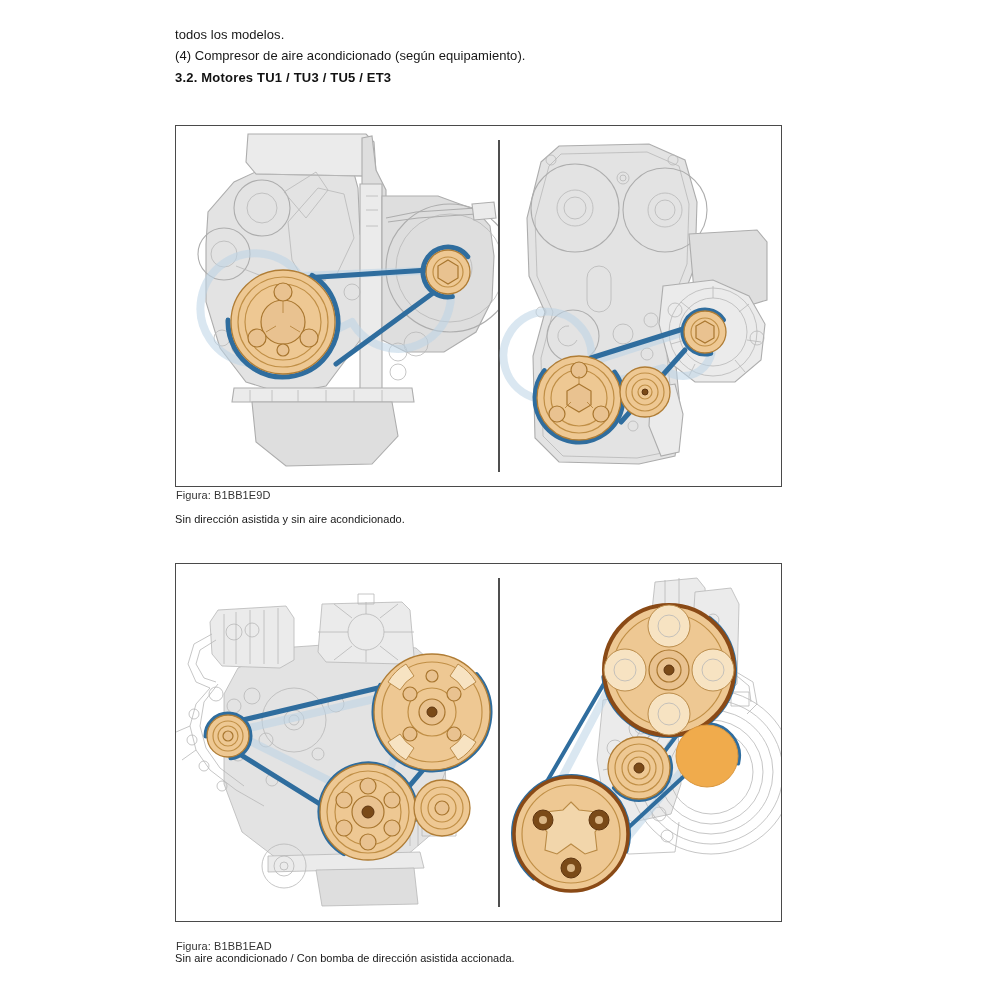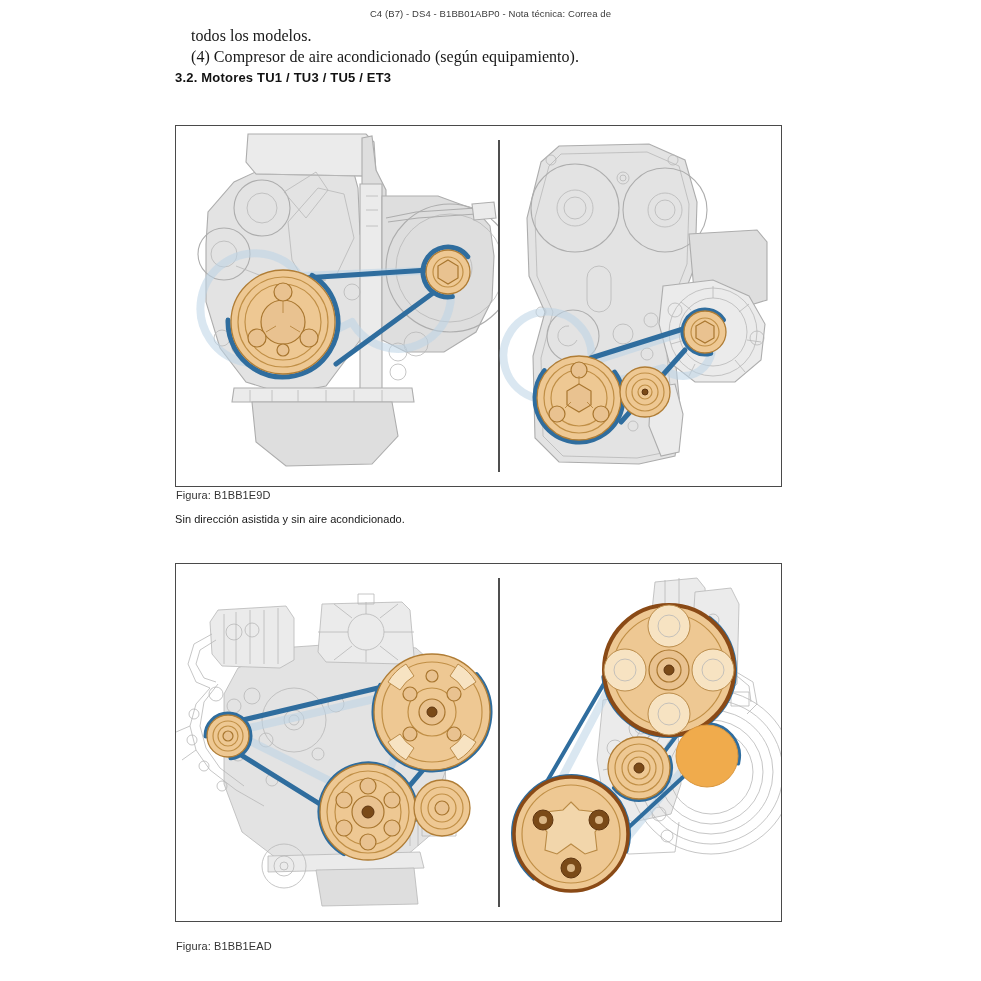--- a/index.html
+++ b/index.html
@@ -17,26 +17,25 @@
   .doc-header{
     position:absolute;left:0;top:8px;width:981px;
     text-align:center;
     font-size:9.5px;
     color:#3a3a3a;
     letter-spacing:0.1px;
   }
 
   .body-text{
     position:absolute;
-    left:191px;
-    font-size:16px;
+    left:175px;
+    font-size:13px;
     color:#171717;
     letter-spacing:0.05px;
     white-space:nowrap;
-    font-family:Liberation Serif, serif;
   }
   .t-line1{top:27px;}
   .t-line2{top:48px;}
   .section-title{
     position:absolute;left:175px;top:70px;
     font-size:13px;font-weight:bold;color:#111;
     letter-spacing:0.2px;white-space:nowrap;
   }
 
   .figure-box{
@@ -93,21 +92,20 @@
   .pulley-spoke{fill:#f7e3c2;stroke:#bb8c4a;stroke-width:1;}
   .belt{fill:none;stroke:#2f6d9e;stroke-width:5;stroke-linejoin:round;stroke-linecap:round;}
   .belt-thin{fill:none;stroke:#2f6d9e;stroke-width:4;stroke-linejoin:round;stroke-linecap:round;}
   .belt-glow{fill:none;stroke:#bcd4e6;stroke-width:8;stroke-linejoin:round;stroke-linecap:round;opacity:.55;}
 </style>
 </head>
 <body>
 
 <div class="page">
 
-  <div class="doc-header">C4 (B7) - DS4 - B1BB01ABP0 - Nota técnica: Correa de</div>
 
   <div class="body-text t-line1">todos los modelos.</div>
   <div class="body-text t-line2">(4) Compresor de aire acondicionado (según equipamiento).</div>
   <div class="section-title">3.2. Motores TU1 / TU3 / TU5 / ET3</div>
 
   <div class="figure-box" id="fig1">
 
     <div class="panel panel-left">
       <svg width="322" height="359" viewBox="0 0 322 359">
 
@@ -485,14 +483,15 @@
           <circle class="pulley-hole-dk" cx="72" cy="304" r="10"></circle>
           <circle cx="44" cy="256" r="4" fill="#d9b585"></circle>
           <circle cx="100" cy="256" r="4" fill="#d9b585"></circle>
           <circle cx="72" cy="304" r="4" fill="#d9b585"></circle>
         </g>
       </svg>
     </div>
   </div>
 
   <div class="fig-caption" id="cap2">Figura: B1BB1EAD</div>
+  <div class="fig-note" id="note2">Sin aire acondicionado / Con bomba de dirección asistida accionada.</div>
 
 </div>
 
 </body></html>

